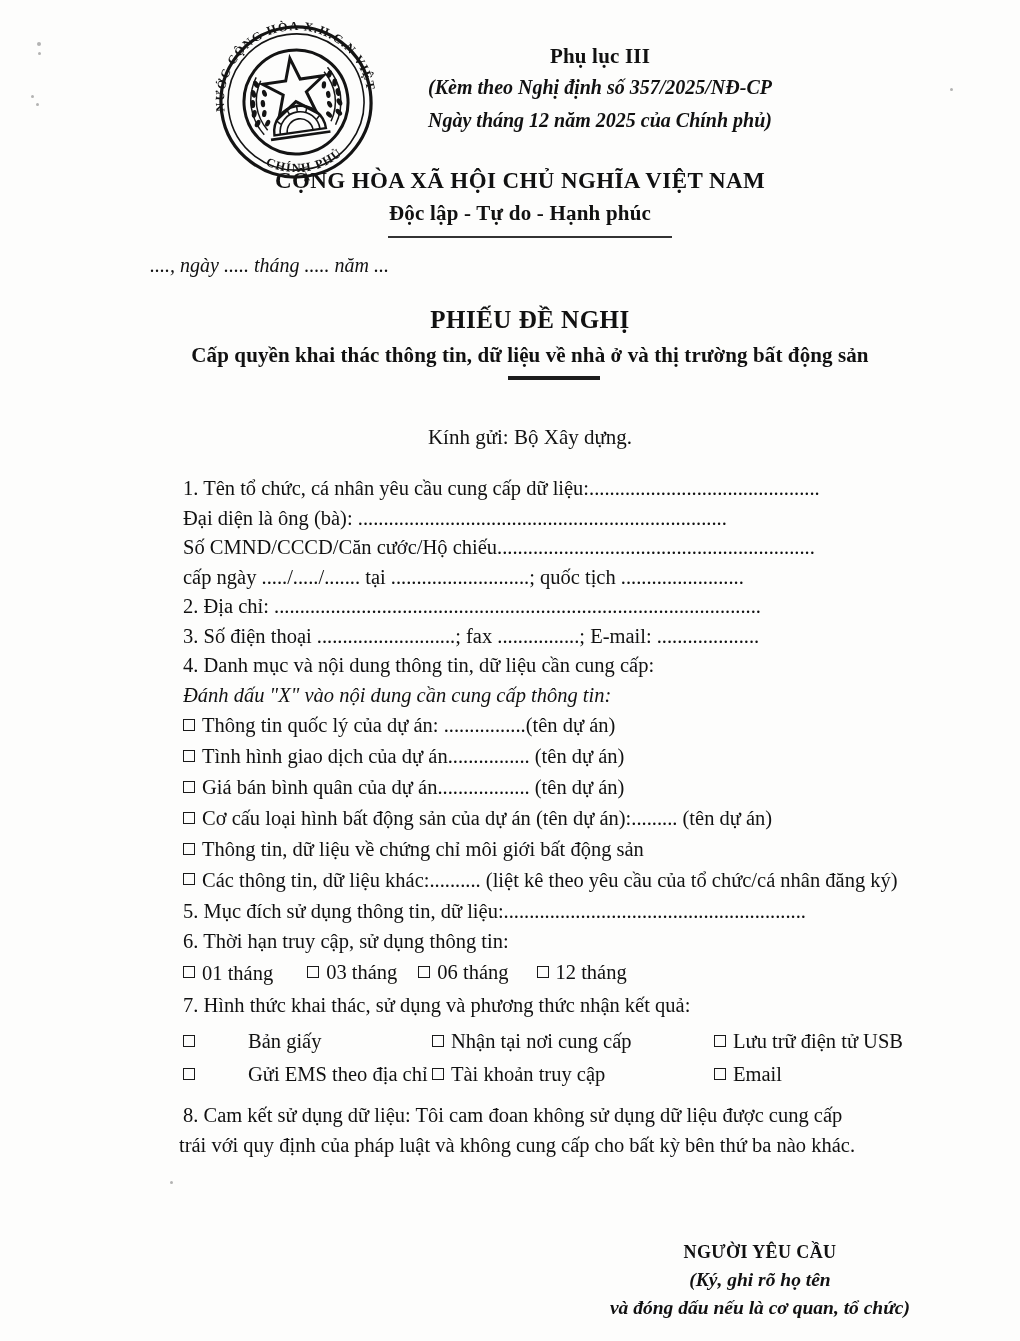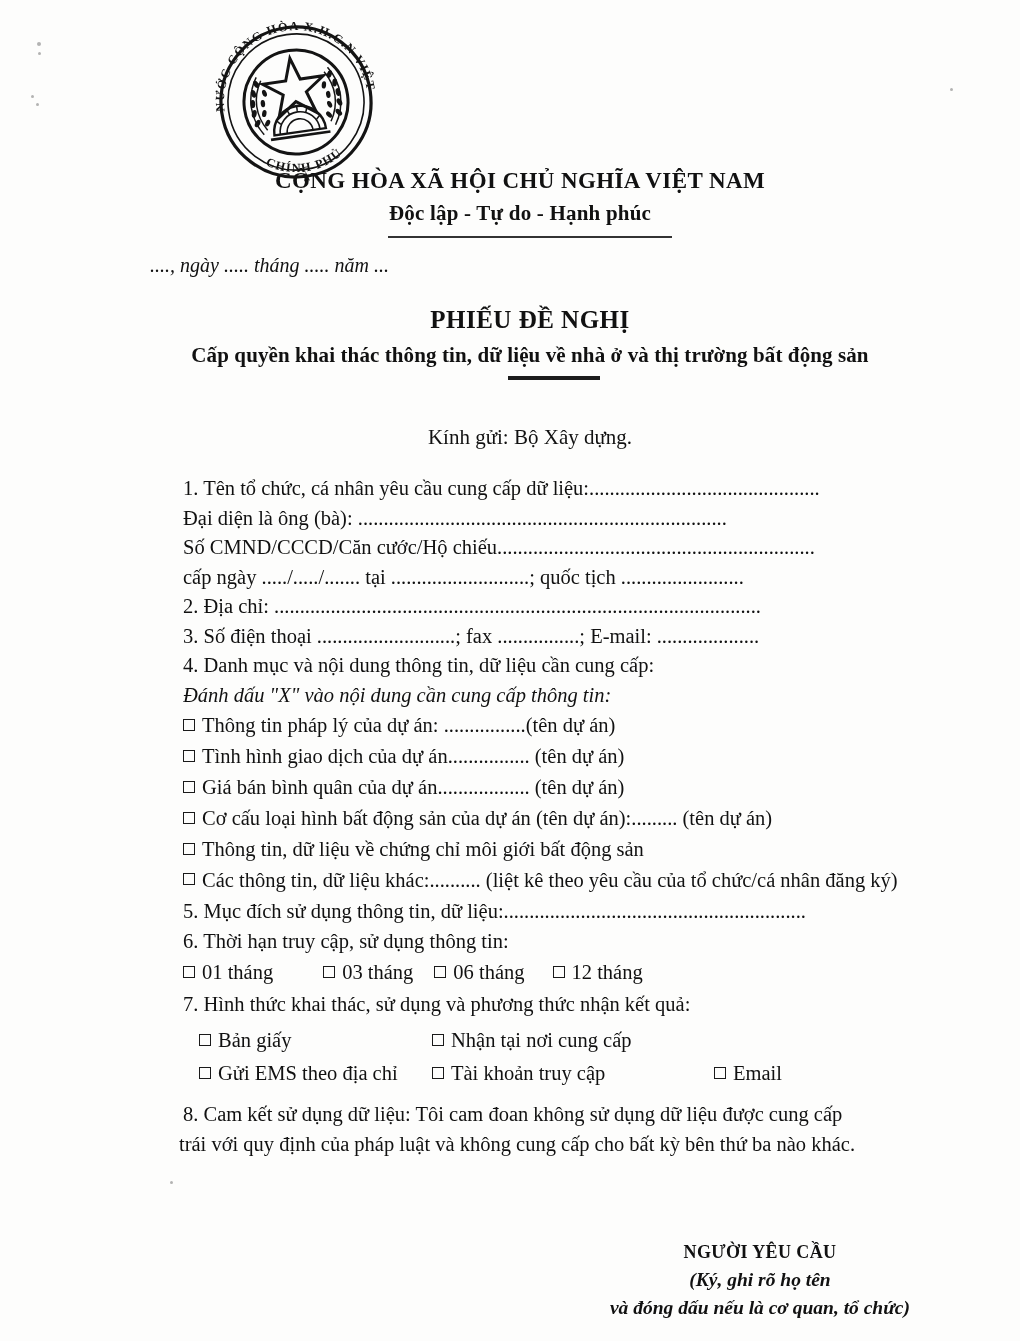--- a/index.html
+++ b/index.html
@@ -171,34 +171,34 @@
   }
   .cbtext { white-space: nowrap; }
 
   
   .durrow {
     display: flex;
     align-items: baseline;
     line-height: 32px;
   }
   .durrow .item { display: flex; align-items: baseline; }
-  .durrow .g1 { margin-right: 50px; }
+  .durrow .g1 { margin-right: 34px; align-items: center; }
   .durrow .g2 { margin-right: 21px; }
   .durrow .g3 { margin-right: 28px; }
 
   
   .grid7 { position: relative; line-height: 33px; }
   .grid7 .row { position: relative; height: 33px; }
   .grid7 .c {
     position: absolute;
     display: flex;
     align-items: baseline;
     white-space: nowrap;
   }
-  .grid7 .col1 { left: 16px; }
+  .grid7 .col1 { left: 0px; gap: 46px; }
   .grid7 .col2 { left: 249px; }
   .grid7 .col3 { left: 531px; }
 
   .para8 { line-height: 30px; }
 
   
   .sign {
     position: absolute;
     left: 560px;
     top: 1242px;
@@ -291,20 +291,25 @@
           <line x1="96" y1="100" x2="98" y2="95"></line>
           <line x1="106" y1="108" x2="110" y2="104"></line>
         </g>
         <line x1="58" y1="122" x2="118" y2="122" stroke="#141414" stroke-width="2.6"></line>
 
         <path d="M88 44 L95.3 65.8 L118.6 65.8 L99.7 79.3 L106.9 101.1 L88 87.6 L69.1 101.1 L76.3 79.3 L57.4 65.8 L80.7 65.8 Z" fill="none" stroke="#141414" stroke-width="3"></path>
       </g>
     </svg>
   </div>
 
+  <div class="hdr">
+    <div class="annex">Phụ lục III</div>
+    <div class="decree">(Kèm theo Nghị định số 357/2025/NĐ-CP</div>
+    <div class="decree">Ngày    tháng 12 năm 2025 của Chính phủ)</div>
+  </div>
 
   <div class="nation">
     <div class="l1">CỘNG HÒA XÃ HỘI CHỦ NGHĨA VIỆT NAM</div>
     <div class="l2">Độc lập - Tự do - Hạnh phúc</div>
   </div>
   <div class="rule-nation"></div>
   <div class="datum">...., ngày ..... tháng ..... năm ...</div>
 
   <div class="doctitle">
     <div class="t1">PHIẾU ĐỀ NGHỊ</div>
@@ -320,21 +325,21 @@
     <div class="ln">Đại diện là ông (bà): ........................................................................</div>
     <div class="ln">Số CMND/CCCD/Căn cước/Hộ chiếu..............................................................</div>
     <div class="ln">cấp ngày ...../...../....... tại ...........................; quốc tịch ........................</div>
     <div class="ln">2. Địa chỉ: ...............................................................................................</div>
     <div class="ln">3. Số điện thoại ...........................; fax ................; E-mail: ....................</div>
     <div class="ln">4. Danh mục và nội dung thông tin, dữ liệu cần cung cấp:</div>
     <div class="ln ital">Đánh dấu "X" vào nội dung cần cung cấp thông tin:</div>
 
     <div class="cbline">
       <span class="cb"></span>
-      <span class="cbtext">Thông tin pháp lý của dự án: ................(tên dự án)</span>
+      <span class="cbtext">Thông tin quốc lý của dự án: ................(tên dự án)</span>
     </div>
     <div class="cbline">
       <span class="cb"></span>
       <span class="cbtext">Tình hình giao dịch của dự án................ (tên dự án)</span>
     </div>
     <div class="cbline">
       <span class="cb"></span>
       <span class="cbtext">Giá bán bình quân của dự án.................. (tên dự án)</span>
     </div>
     <div class="cbline">
@@ -376,20 +381,24 @@
     <div class="grid7" style="margin-top:4px;">
       <div class="row">
         <span class="c col1">
           <span class="cb"></span>
           <span>Bản giấy</span>
         </span>
         <span class="c col2">
           <span class="cb"></span>
           <span>Nhận tại nơi cung cấp</span>
         </span>
+        <span class="c col3">
+          <span class="cb"></span>
+          <span>Lưu trữ điện tử USB</span>
+        </span>
       </div>
       <div class="row">
         <span class="c col1">
           <span class="cb"></span>
           <span>Gửi EMS theo địa chỉ</span>
         </span>
         <span class="c col2">
           <span class="cb"></span>
           <span>Tài khoản truy cập</span>
         </span>

